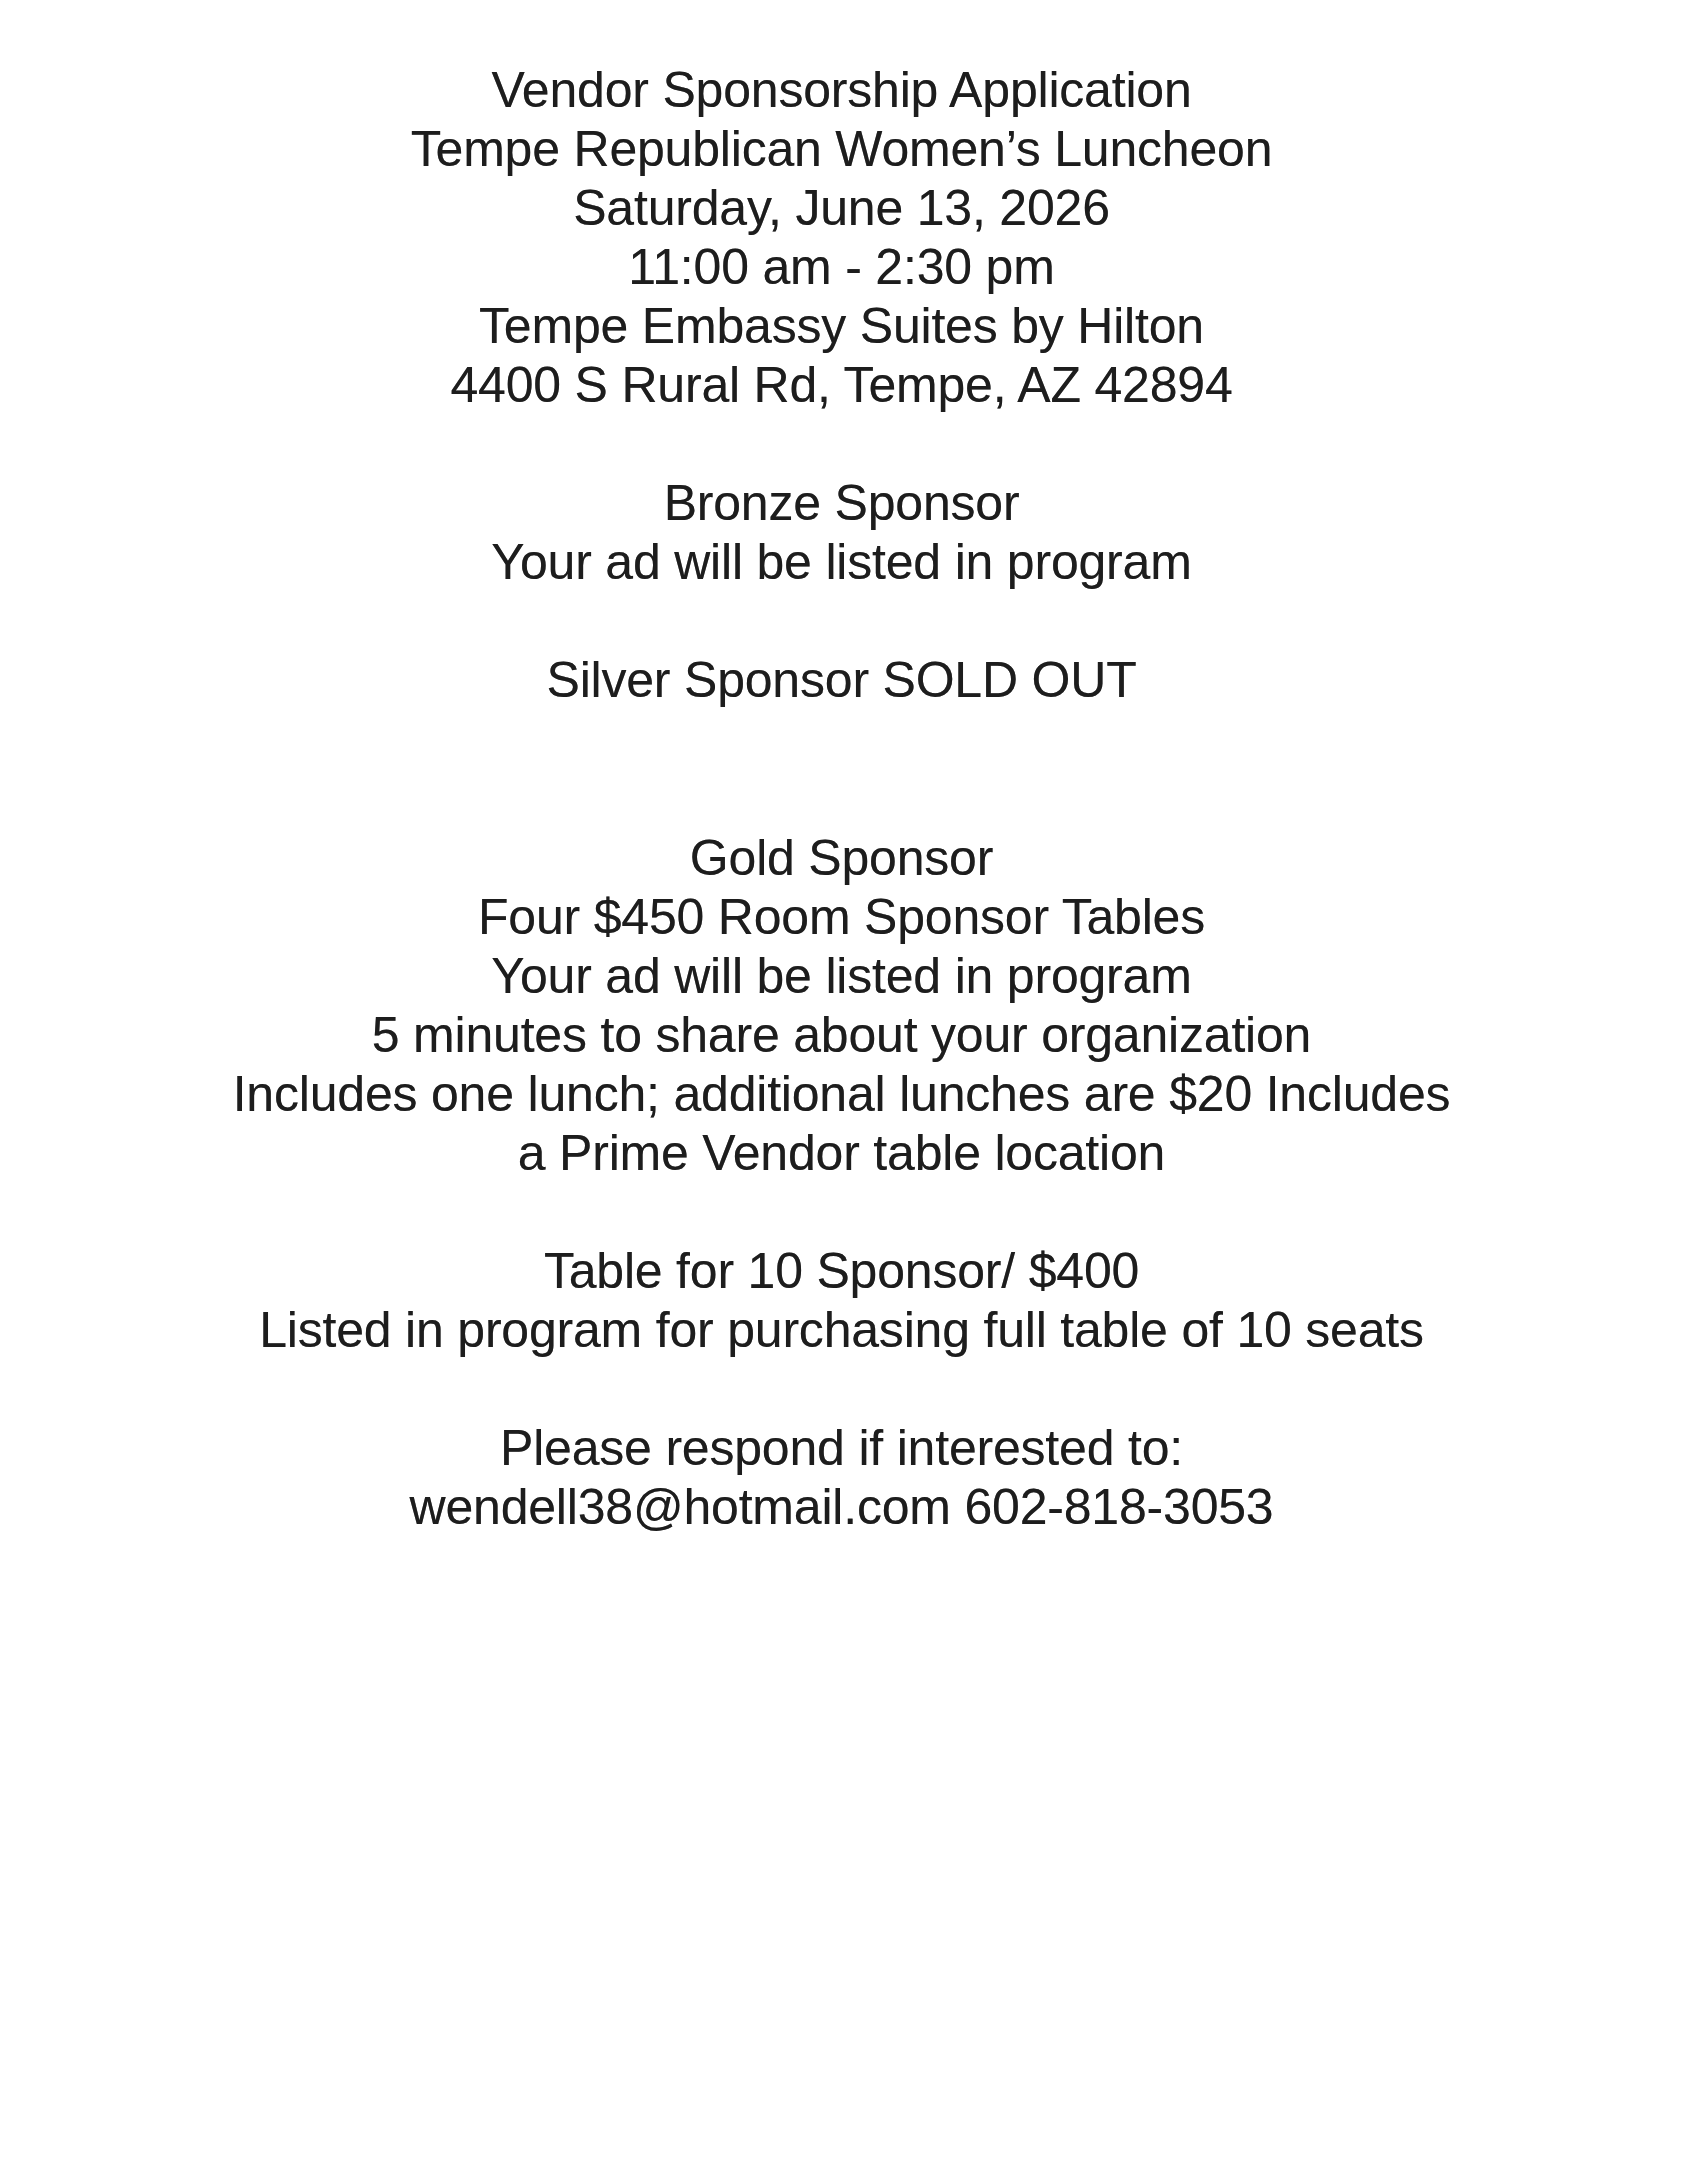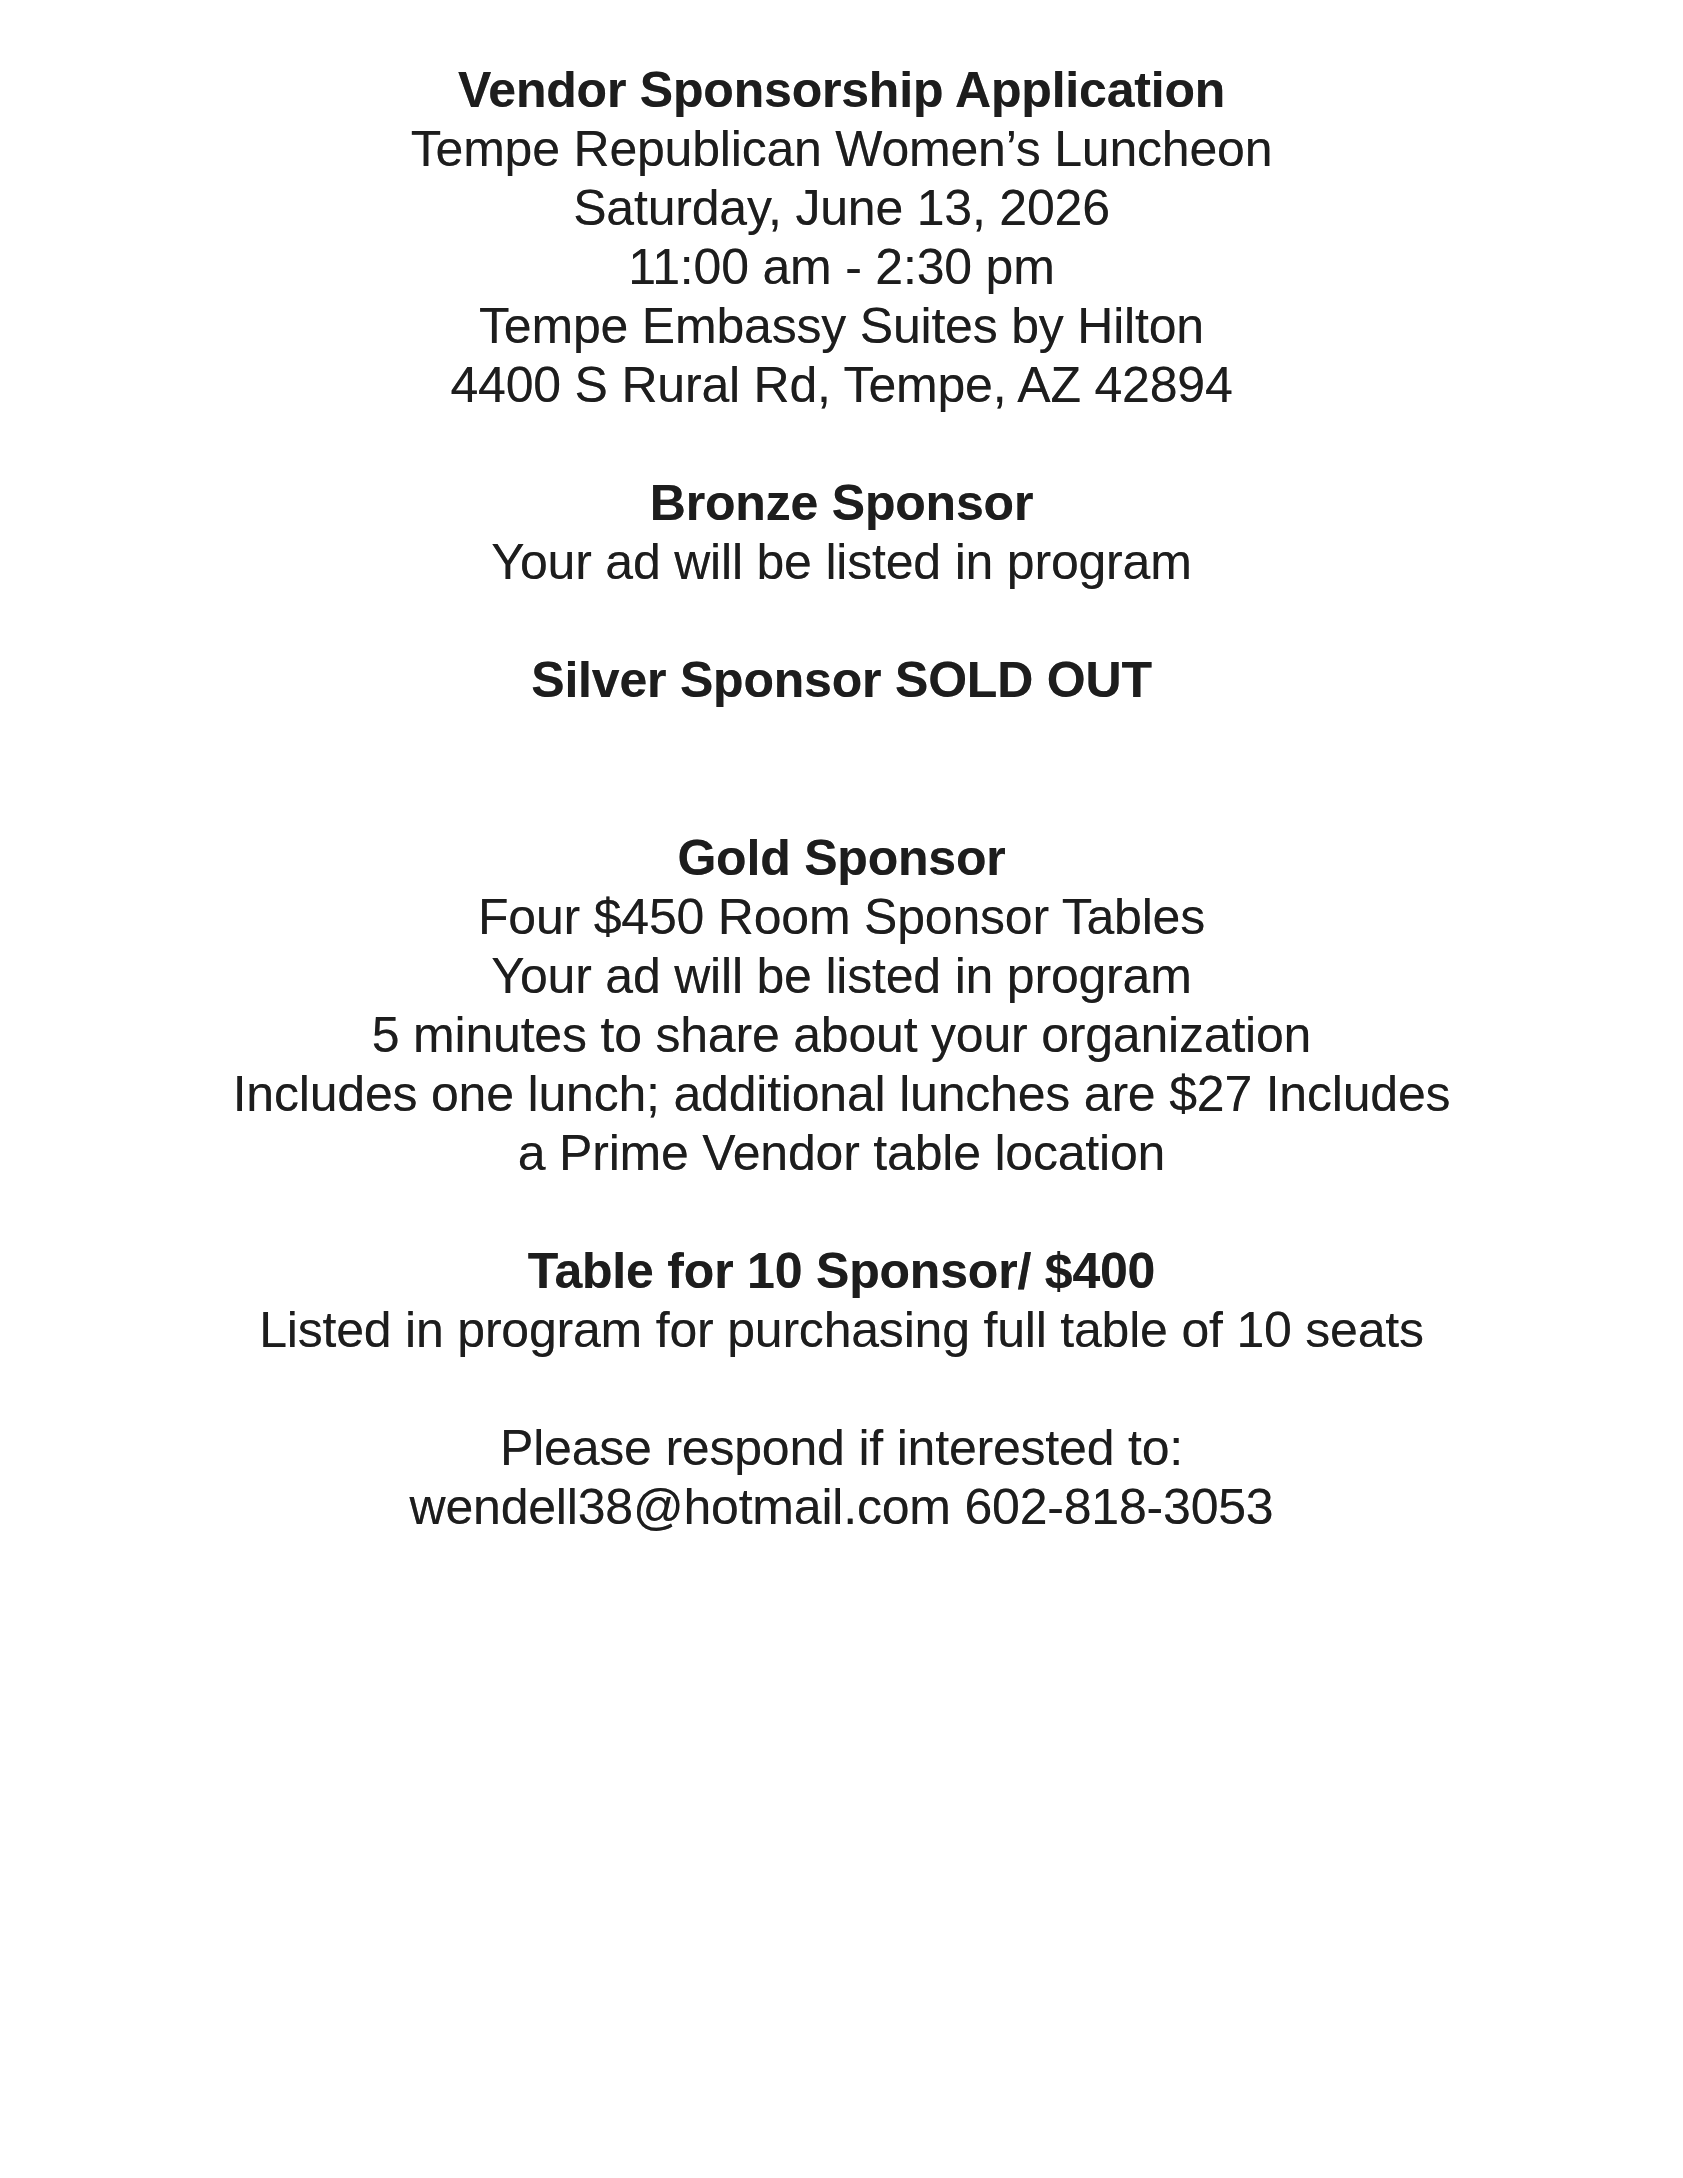--- a/index.html
+++ b/index.html
@@ -30,21 +30,21 @@
     margin:0;
     font-size:50px;
     line-height:59px;
     font-weight:normal;
     letter-spacing:-0.2px;
     
     text-shadow:0 0 0.6px rgba(30,30,30,0.55);
     white-space:nowrap;
   }
   .bold{
-    font-weight:bold;
+    font-weight:normal;
   }
   .gap-1{height:59px;}
   .gap-2{height:119px;}
 </style>
 </head>
 <body>
 
 <main class="page">
 
   <section>
@@ -69,21 +69,21 @@
     <p class="line bold">Silver Sponsor SOLD OUT</p>
   </section>
 
   <div class="gap-2"></div>
 
   <section>
     <p class="line bold">Gold Sponsor</p>
     <p class="line">Four $450 Room Sponsor Tables</p>
     <p class="line">Your ad will be listed in program</p>
     <p class="line">5 minutes to share about your organization</p>
-    <p class="line">Includes one lunch; additional lunches are $27 Includes</p>
+    <p class="line">Includes one lunch; additional lunches are $20 Includes</p>
     <p class="line">a Prime Vendor table location</p>
   </section>
 
   <div class="gap-1"></div>
 
   <section>
     <p class="line bold">Table for 10 Sponsor/ $400</p>
     <p class="line">Listed in program for purchasing full table of 10 seats</p>
   </section>
 

